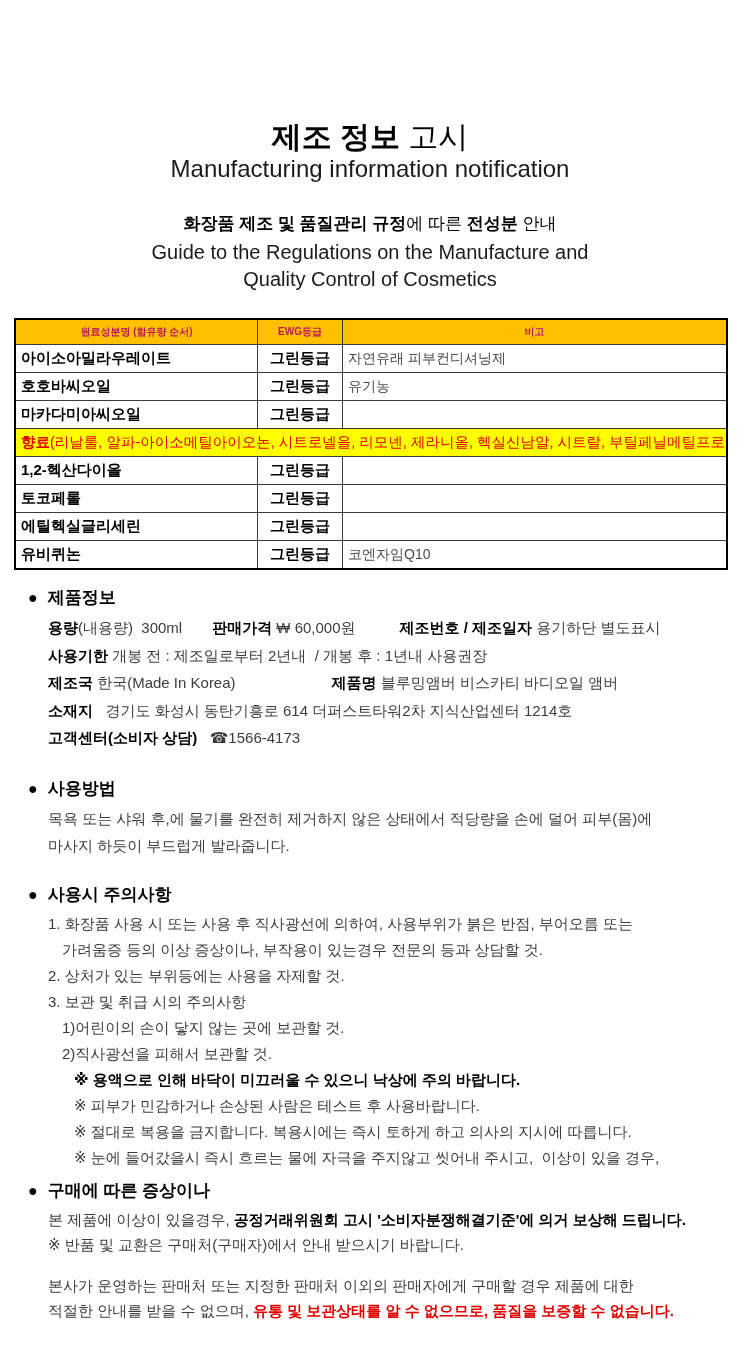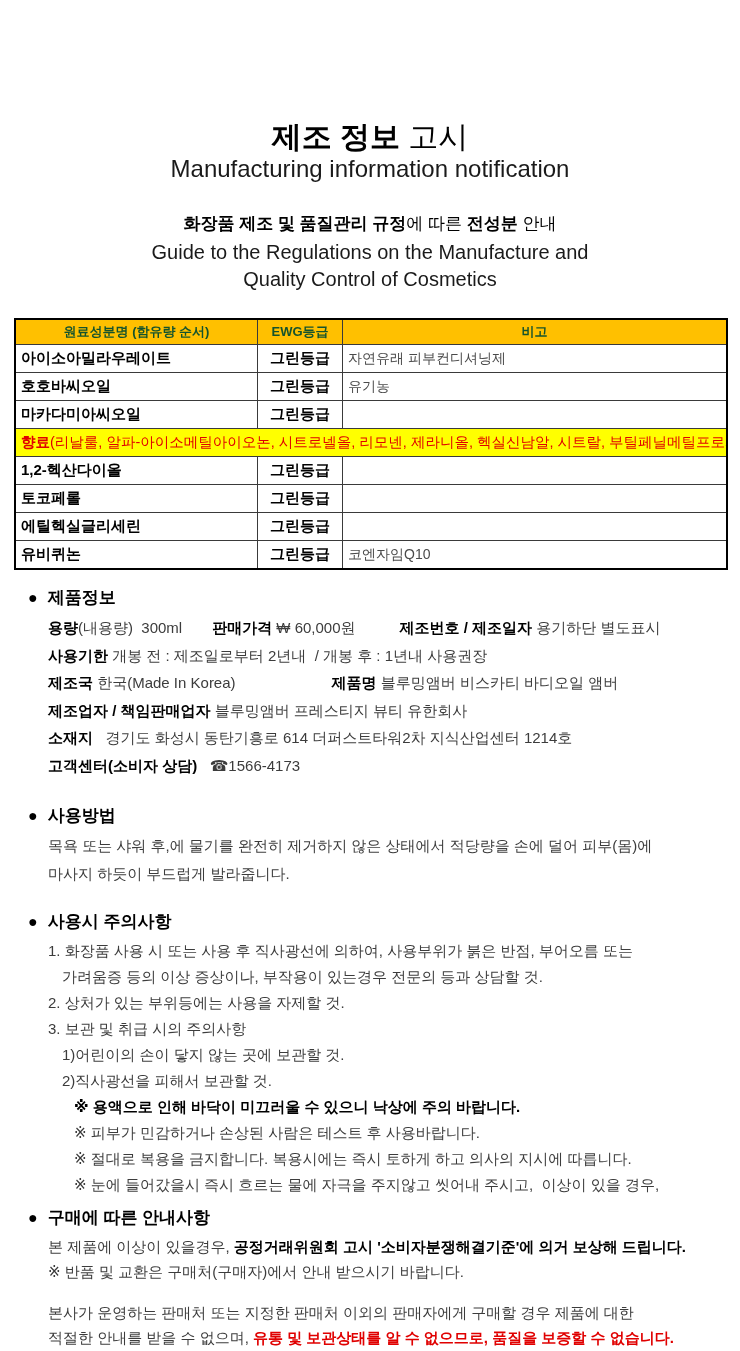--- a/index.html
+++ b/index.html
@@ -19,21 +19,21 @@
   .kr-sub{font-size:17px;line-height:30px;margin-top:26px;color:#000;}
   .eng-sub{font-size:20px;line-height:27px;color:#1a1a1a;}
 
   
   .ing-table{
     border-collapse:collapse;table-layout:fixed;
     width:714px;margin:25px 0 0 14px;
     border:2px solid #000;font-size:15px;
   }
   .ing-table th,.ing-table td{border:1px solid #3a3a3a;padding:0 5px;height:27px;overflow:hidden;white-space:nowrap;}
-  .ing-table th{background:var(--header-bg,#FFC000);color:#14532d;font-weight:bold;text-align:center;height:24px;font-size:13px;}
+  .ing-table th{background:var(--header-bg,#FFC000);color:#be185d;font-weight:bold;text-align:center;height:24px;font-size:10px;}
   .ing-table th:nth-child(1){width:231px;}
   .ing-table th:nth-child(2){width:74px;}
   .ing-table td.name{font-weight:bold;color:#000;}
   .ing-table td.grade{font-weight:bold;color:#000;text-align:center;}
   .ing-table td.note{color:#4a4a4a;font-size:14px;}
   .ing-table td.frag{background:var(--fragrance-bg,#FFFF00);color:var(--red,#e00000);font-size:14.5px;}
   .ing-table td.frag .b{color:var(--red,#e00000);}
 
   
   .section{margin-left:28px;margin-right:12px;}
@@ -114,21 +114,20 @@
 
   <div class="section sec-product">
     <div class="sec-head">
       <span class="bullet">●</span>
       <span>제품정보</span>
     </div>
     <div class="sec-body">
         <div class="line"><span class="b">용량</span><span>(내용량)  300ml</span><span class="b" style="margin-left: 30px;">판매가격</span><span> ₩ 60,000원</span><span class="b" style="margin-left: 44px;">제조번호 / 제조일자</span><span> 용기하단 별도표시</span></div>
         <div class="line"><span class="b">사용기한</span><span> 개봉 전 : 제조일로부터 2년내  / 개봉 후 : 1년내 사용권장</span></div>
         <div class="line"><span class="b">제조국</span><span> 한국(Made In Korea)</span><span class="b" style="margin-left: 96px;">제품명</span><span> 블루밍앰버 비스카티 바디오일 앰버</span></div>
-        <div class="line"><span class="b">제조업자 / 책임판매업자</span><span> 블루밍앰버 프레스티지 뷰티 유한회사</span></div>
         <div class="line"><span class="b">소재지</span><span>   경기도 화성시 동탄기흥로 614 더퍼스트타워2차 지식산업센터 1214호</span></div>
         <div class="line"><span class="b">고객센터(소비자 상담)</span><span>   ☎1566-4173</span></div>
       </div>
   </div>
 
   <div class="section sec-usage">
     <div class="sec-head">
       <span class="bullet">●</span>
       <span>사용방법</span>
     </div>
@@ -153,21 +152,21 @@
         <div class="line" style="padding-left: 26px;"><span class="b">※ 용액으로 인해 바닥이 미끄러울 수 있으니 낙상에 주의 바랍니다.</span></div>
         <div class="line" style="padding-left: 26px;"><span>※ 피부가 민감하거나 손상된 사람은 테스트 후 사용바랍니다.</span></div>
         <div class="line" style="padding-left: 26px;"><span>※ 절대로 복용을 금지합니다. 복용시에는 즉시 토하게 하고 의사의 지시에 따릅니다.</span></div>
         <div class="line" style="padding-left: 26px;"><span>※ 눈에 들어갔을시 즉시 흐르는 물에 자극을 주지않고 씻어내 주시고,  이상이 있을 경우,</span></div>
       </div>
   </div>
 
   <div class="section sec-purchase">
     <div class="sec-head">
       <span class="bullet">●</span>
-      <span>구매에 따른 안내사항</span>
+      <span>구매에 따른 증상이나</span>
     </div>
     <div class="sec-body">
         <div class="line"><span>본 제품에 이상이 있을경우, </span><span class="b">공정거래위원회 고시 '소비자분쟁해결기준'에 의거 보상해 드립니다.</span></div>
         <div class="line"><span>※ 반품 및 교환은 구매처(구매자)에서 안내 받으시기 바랍니다.</span></div>
         <div class="line blank"></div>
         <div class="line"><span>본사가 운영하는 판매처 또는 지정한 판매처 이외의 판매자에게 구매할 경우 제품에 대한</span></div>
         <div class="line"><span>적절한 안내를 받을 수 없으며, </span><span class="b red">유통 및 보관상태를 알 수 없으므로, 품질을 보증할 수 없습니다.</span></div>
       </div>
   </div>
 

